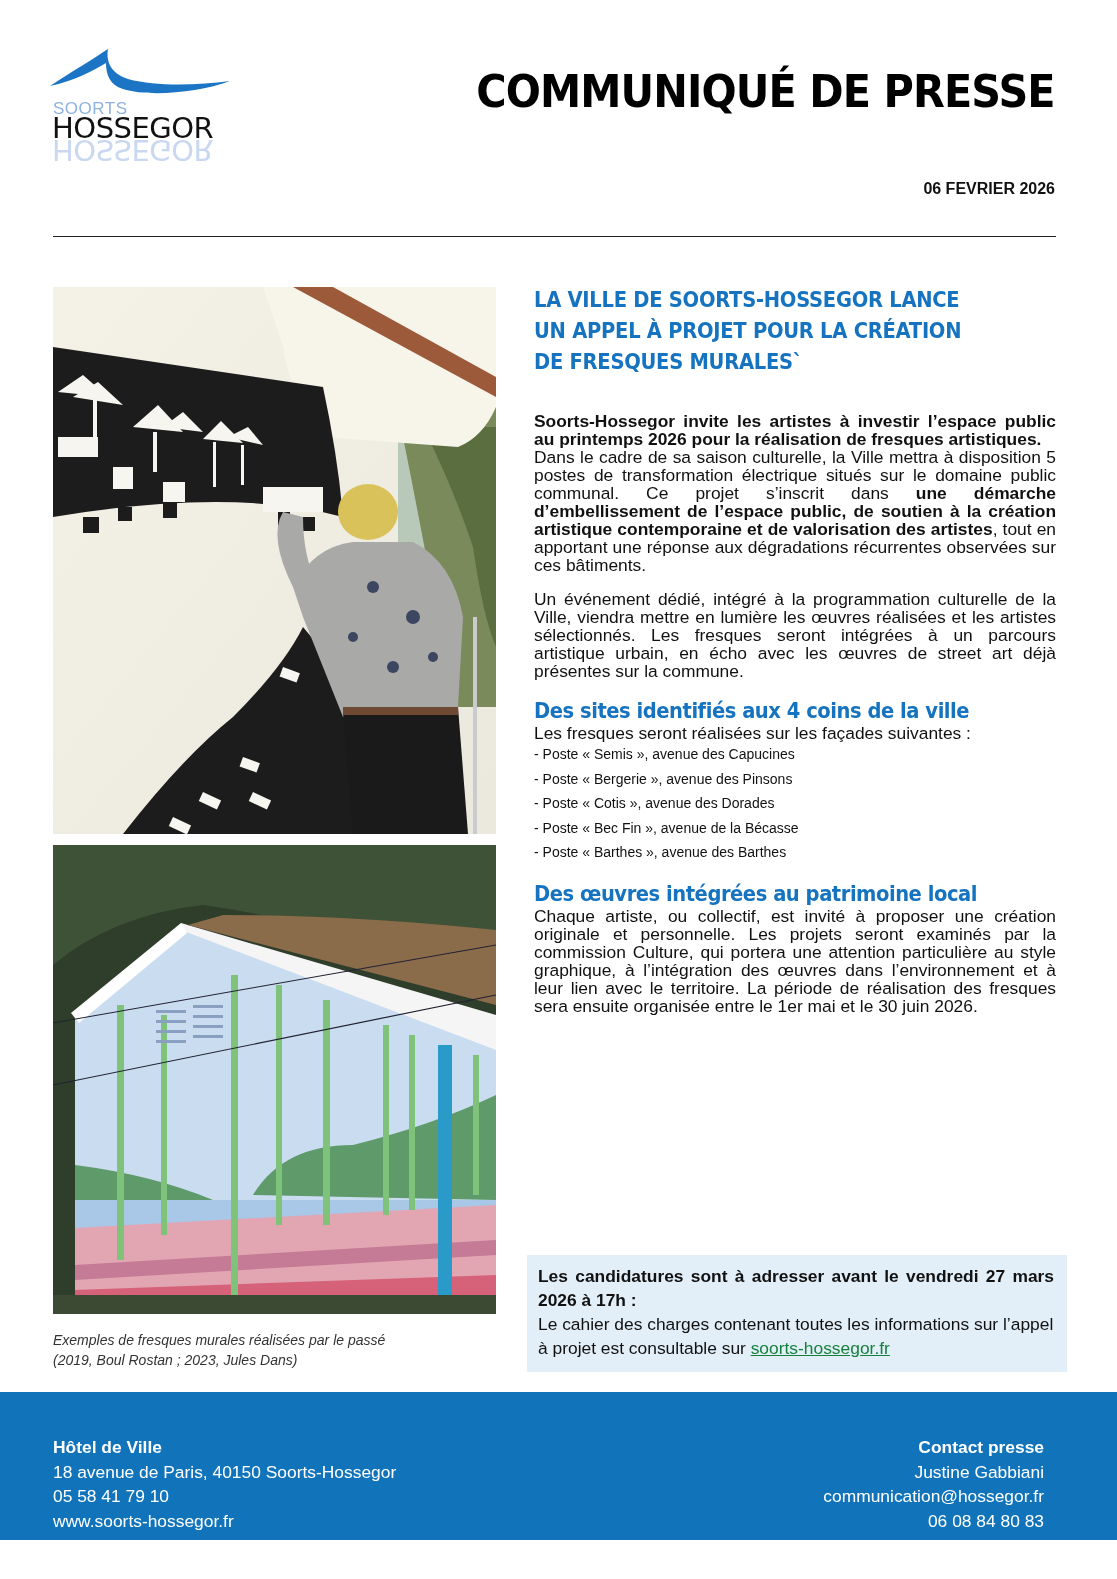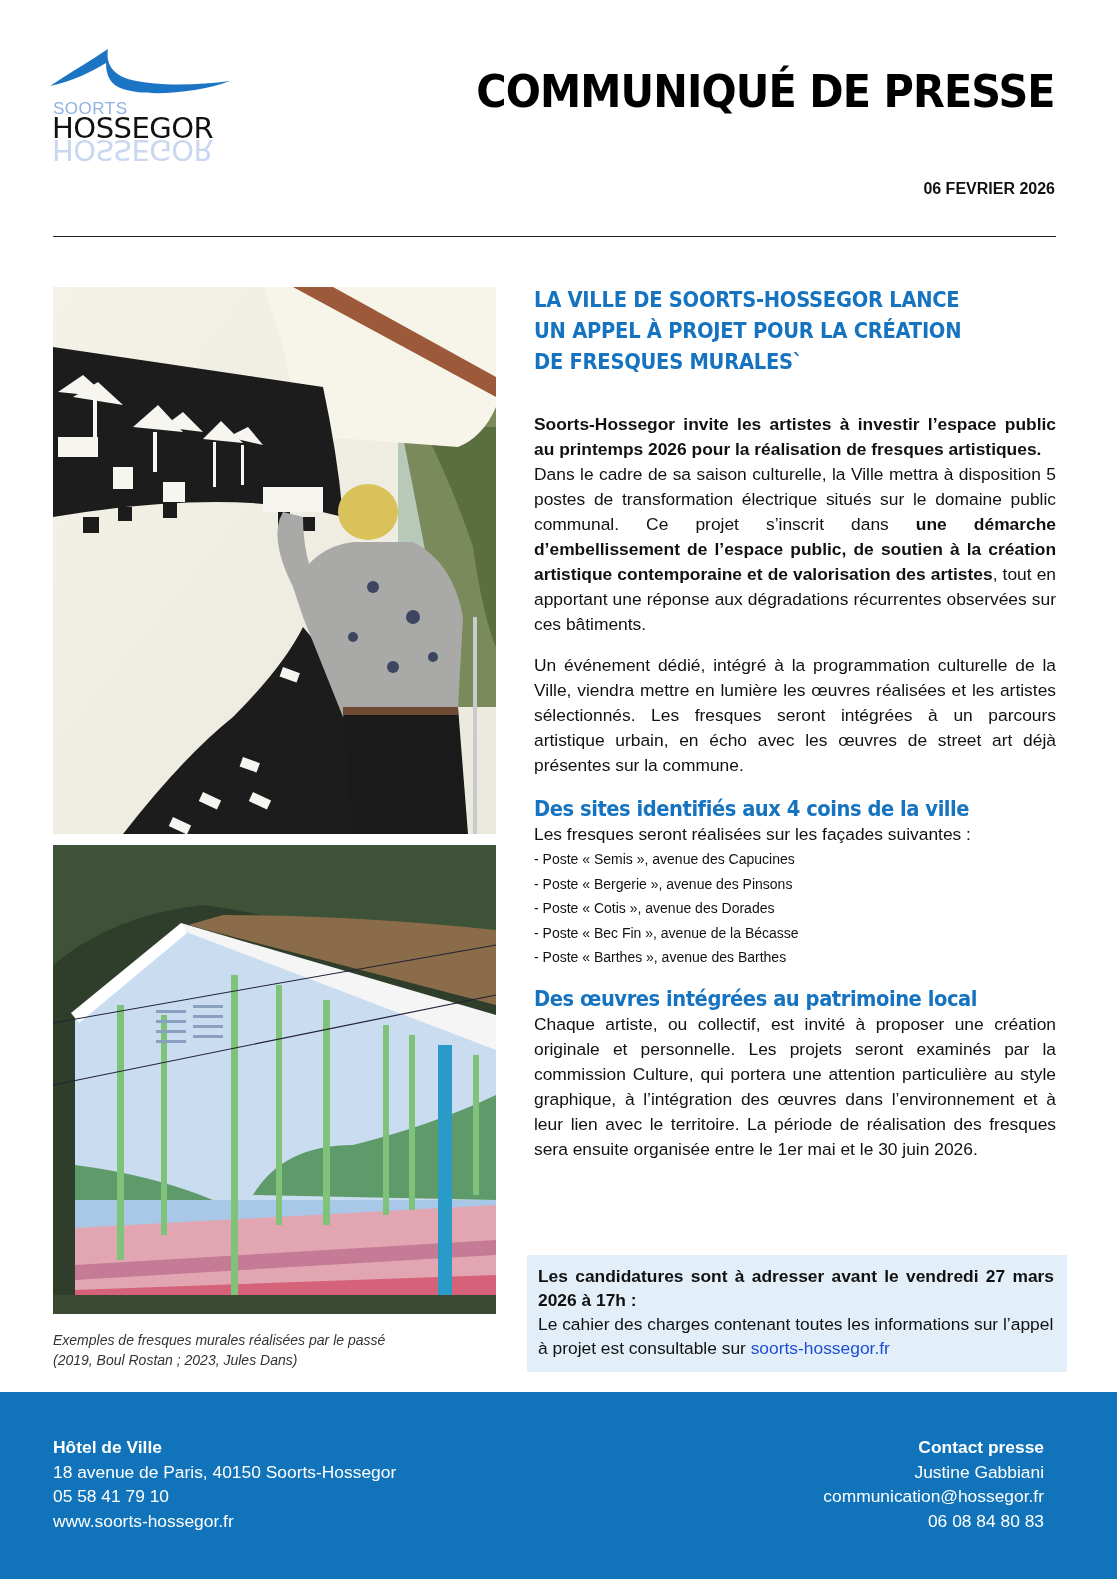--- a/index.html
+++ b/index.html
@@ -28,34 +28,34 @@
   .photo1 { top: 287px; height: 547px; background: #f3f1ea; }
   .photo2 { top: 845px; height: 469px; background: #2d3a2a; }
   .caption { position: absolute; left: 53px; top: 1330px; font-style: italic; font-size: 14px;
              color: #333; line-height: 20px; }
 
   
   .right { position: absolute; left: 534px; top: 285px; width: 522px; }
   .headline { font-family: "DejaVu Sans", sans-serif; font-weight: bold; color: #1573c0;
               font-size: 21px; line-height: 31px; letter-spacing: -0.3px; margin: 0;
               transform: scaleX(0.93); transform-origin: left center; width: 560px; }
-  .p { font-size: 17.4px; line-height: 25px; text-align: justify; margin: 0; }
+  .p { font-size: 17.4px; line-height: 18px; text-align: justify; margin: 0; }
   .lead { margin-top: 34px; font-weight: bold; }
   .p + .p.gap { margin-top: 16px; }
   .sub { font-family: "DejaVu Sans", sans-serif; font-weight: bold; color: #1573c0; font-size: 21px;
          line-height: 26px; margin: 18px 0 0 0; letter-spacing: -0.5px;
          transform: scaleX(0.93); transform-origin: left center; width: 560px; }
   .list { list-style: none; padding: 0; margin: 0; font-size: 14px; line-height: 24.6px; }
   .callout { position: absolute; left: 527px; top: 1255px; width: 540px; height: 117px; background: #e3eff8; }
   .callout .inner { position: absolute; left: 11px; top: 9px; width: 516px; }
   .callout .p { font-size: 17.4px; line-height: 24px; }
-  .link { color: #1d4ed8; }
-
-  
-  .footer { position: absolute; left: 0; top: 1392px; width: 1117px; height: 187px; background: #1174bb; color: #fff; }
+  .link { color: #15803d; text-decoration: underline; }
+
+  
+  .footer { position: absolute; left: 0; top: 1392px; width: 1117px; height: 148px; background: #1174bb; color: #fff; }
   .footer .col { position: absolute; top: 43px; font-size: 17.4px; line-height: 24.5px; }
   .footer .left { left: 53px; }
   .footer .rightc { right: 73px; text-align: right; }
   .footer .h { font-weight: bold; }
 </style>
 </head>
 <body>
 
 <div class="logo">
   <svg width="190" height="60" viewBox="0 0 190 60">

